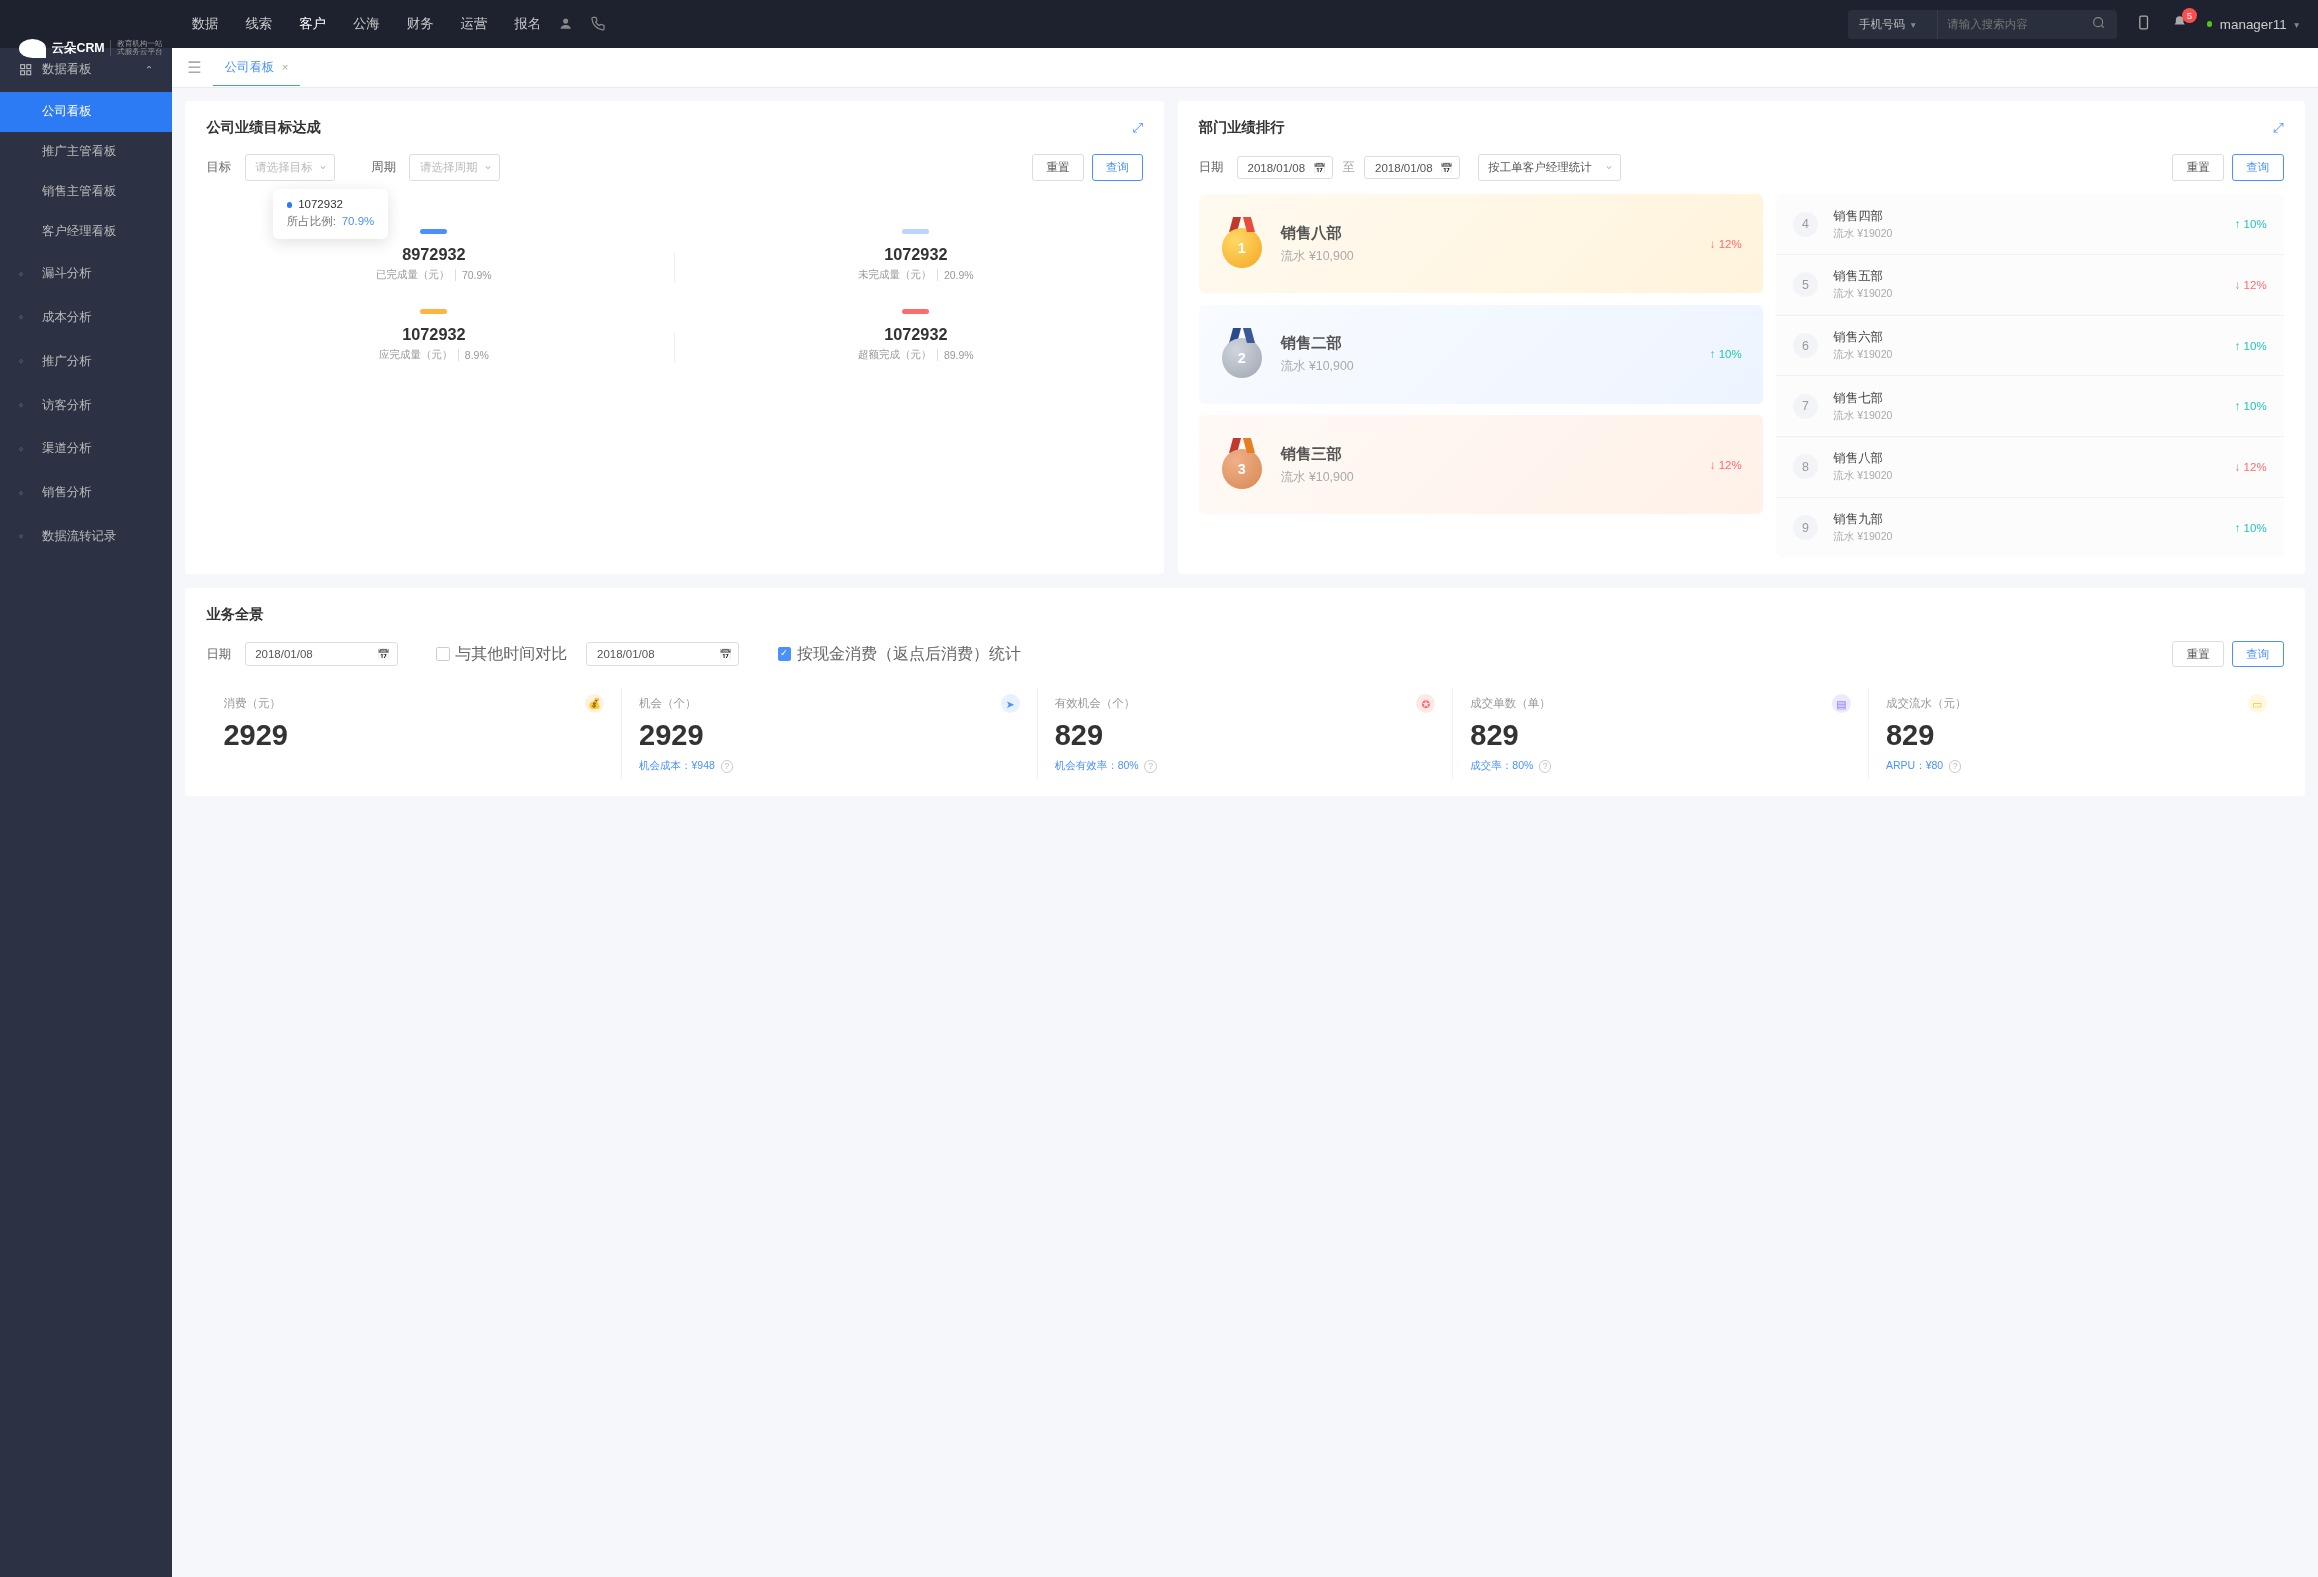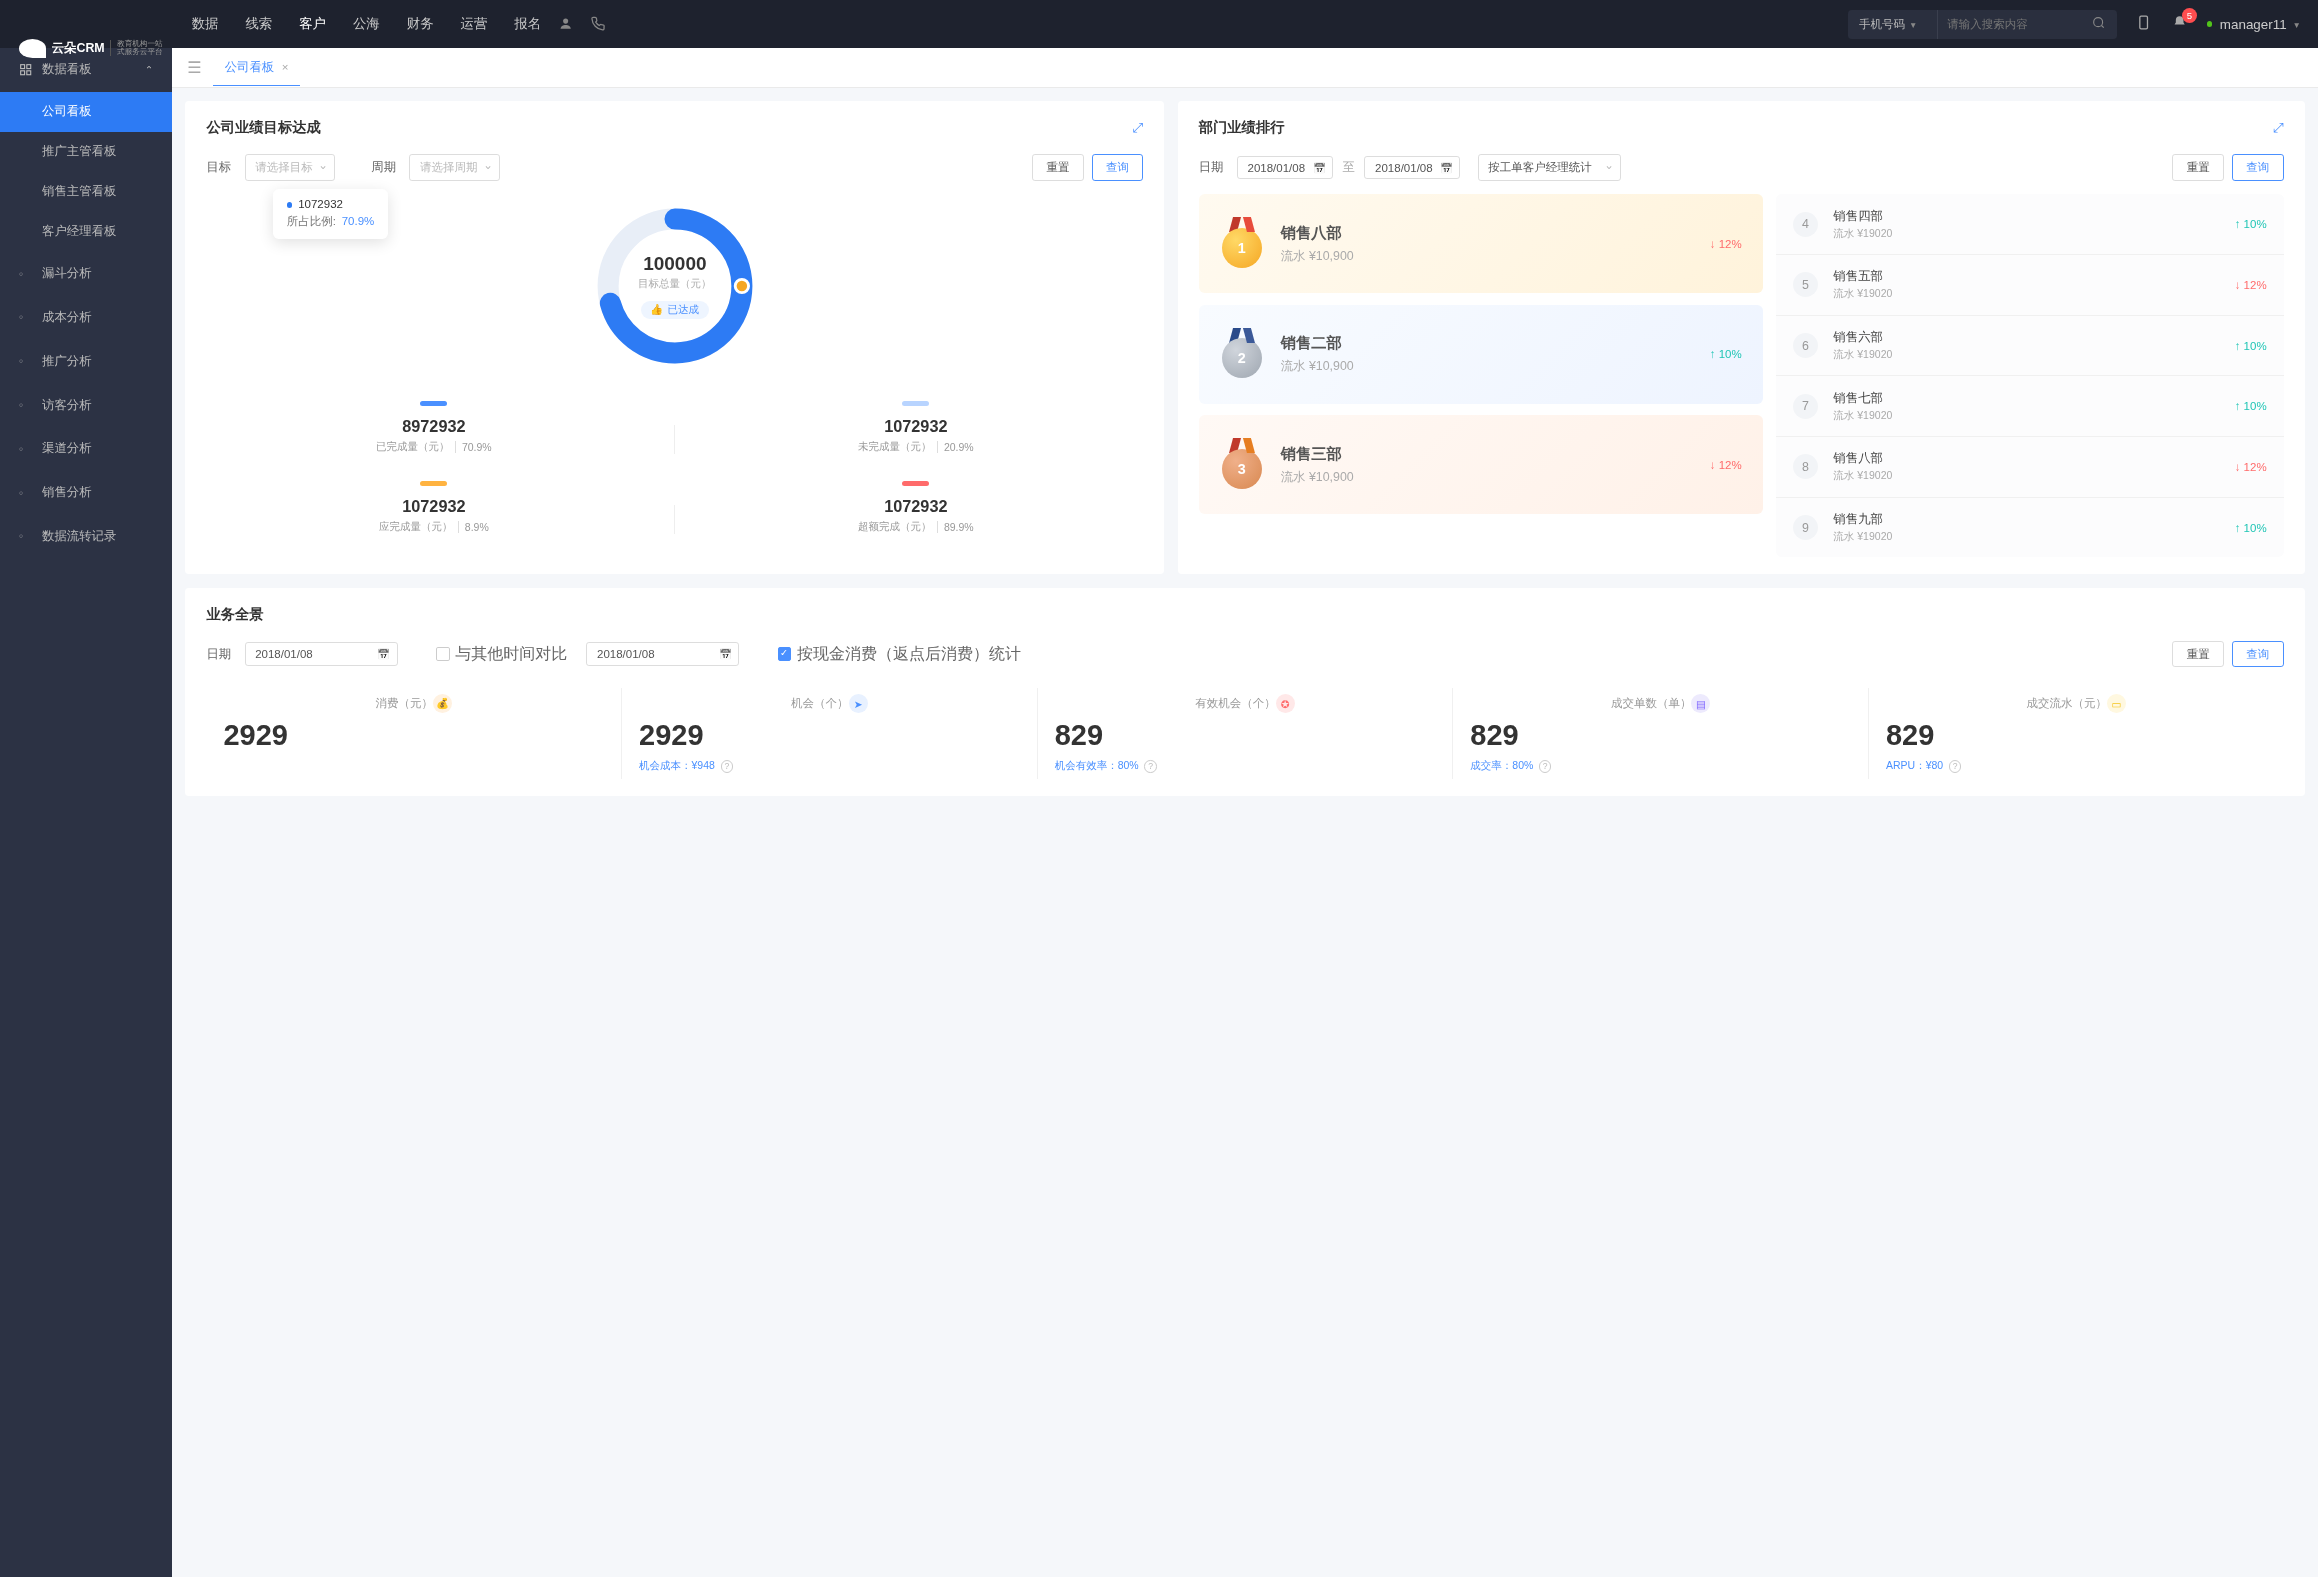--- a/index.html
+++ b/index.html
@@ -107,21 +107,21 @@
 .list-name{font-size:12.4px;color:#444;font-weight:500;}
 .list-sub{font-size:10.5px;color:#aaa;margin-top:1.9px;}
 .overview .filters{margin-bottom:21px;}
 .checkbox{display:flex;align-items:center;gap:5.7px;font-size:16px;color:#666;cursor:pointer;}
 .cbox{width:13.4px;height:13.4px;border:1px solid #ccc;border-radius:1.9px;}
 .cbox.checked{background:#4a90ff;border-color:#4a90ff;position:relative;}
 .cbox.checked:after{content:"✓";color:#fff;font-size:9.6px;position:absolute;top:-1px;left:1px;}
 .kpi-row{display:flex;}
 .kpi{flex:1;padding:5.7px 17px;border-right:1px solid #f0f0f0;position:relative;}
 .kpi:last-child{border-right:none;}
-.kpi-head{display:flex;align-items:center;justify-content:center;}
+.kpi-head{display:flex;align-items:center;justify-content:space-between;}
 .kpi-lbl{font-size:11.5px;color:#999;}
 .kpi-icon{width:19px;height:19px;border-radius:50%;display:flex;align-items:center;justify-content:center;font-size:10.5px;}
 .icn-orange{background:#fff1e0;color:#f5a623;}
 .icn-blue{background:#e8f1ff;color:#4a90ff;}
 .icn-red{background:#ffe8e8;color:#ff6b6b;}
 .icn-purple{background:#edeafd;color:#7b61ff;}
 .icn-yellow{background:#fff8e0;color:#f5c623;}
 .kpi-big{font-size:29px;font-weight:bold;margin-top:5.7px;}
 .kpi-sub{font-size:10.5px;color:#4a90ff;margin-top:7.6px;display:flex;align-items:center;gap:3.8px;}
 .kpi-sub .q{width:12.4px;height:12.4px;border:1px solid #ccc;border-radius:50%;color:#bbb;font-size:8.6px;display:flex;align-items:center;justify-content:center;margin-left:1.9px;}
@@ -234,35 +234,20 @@
               <div class="btns">
                 <span class="btn">重置</span>
                 <span class="btn primary">查询</span>
               </div>
             </div>
             <div class="chart-wrap">
               <div class="tooltip">
                 <div><span class="dot"></span><span>1072932</span></div>
                 <div class="tooltip-row"><span>所占比例:</span><span class="tooltip-val">70.9%</span></div>
               </div>
-              <div class="donut">
-                <svg width="172" height="172" viewBox="0 0 180 180">
-                  <circle cx="90" cy="90" r="70" fill="none" stroke="#e8eef7" stroke-width="22"></circle>
-                  <circle cx="90" cy="90" r="70" fill="none" stroke="#2d7bf4" stroke-width="22" stroke-dasharray="311 439" stroke-linecap="round"></circle>
-                  <circle cx="90" cy="160" r="7" fill="#f5a623" stroke="#fff" stroke-width="3"></circle>
-                </svg>
-                <div class="donut-center">
-                  <div class="donut-num">100000</div>
-                  <div class="donut-lbl">目标总量（元）</div>
-                  <div class="donut-badge">
-                      <span style="color:#4a90ff">👍</span>
-                      <span>已达成</span>
-                    </div>
-                </div>
-              </div>
               <div class="metrics" id="metrics">
                   <div class="metric">
                     <div class="metric-bar bar-blue"></div>
                     <div class="metric-num">8972932</div>
                     <div class="metric-lbl">
                       <span>已完成量（元）</span>
                       <span class="metric-pct">70.9%</span>
                     </div>
                   </div>
                   <div class="metric">

